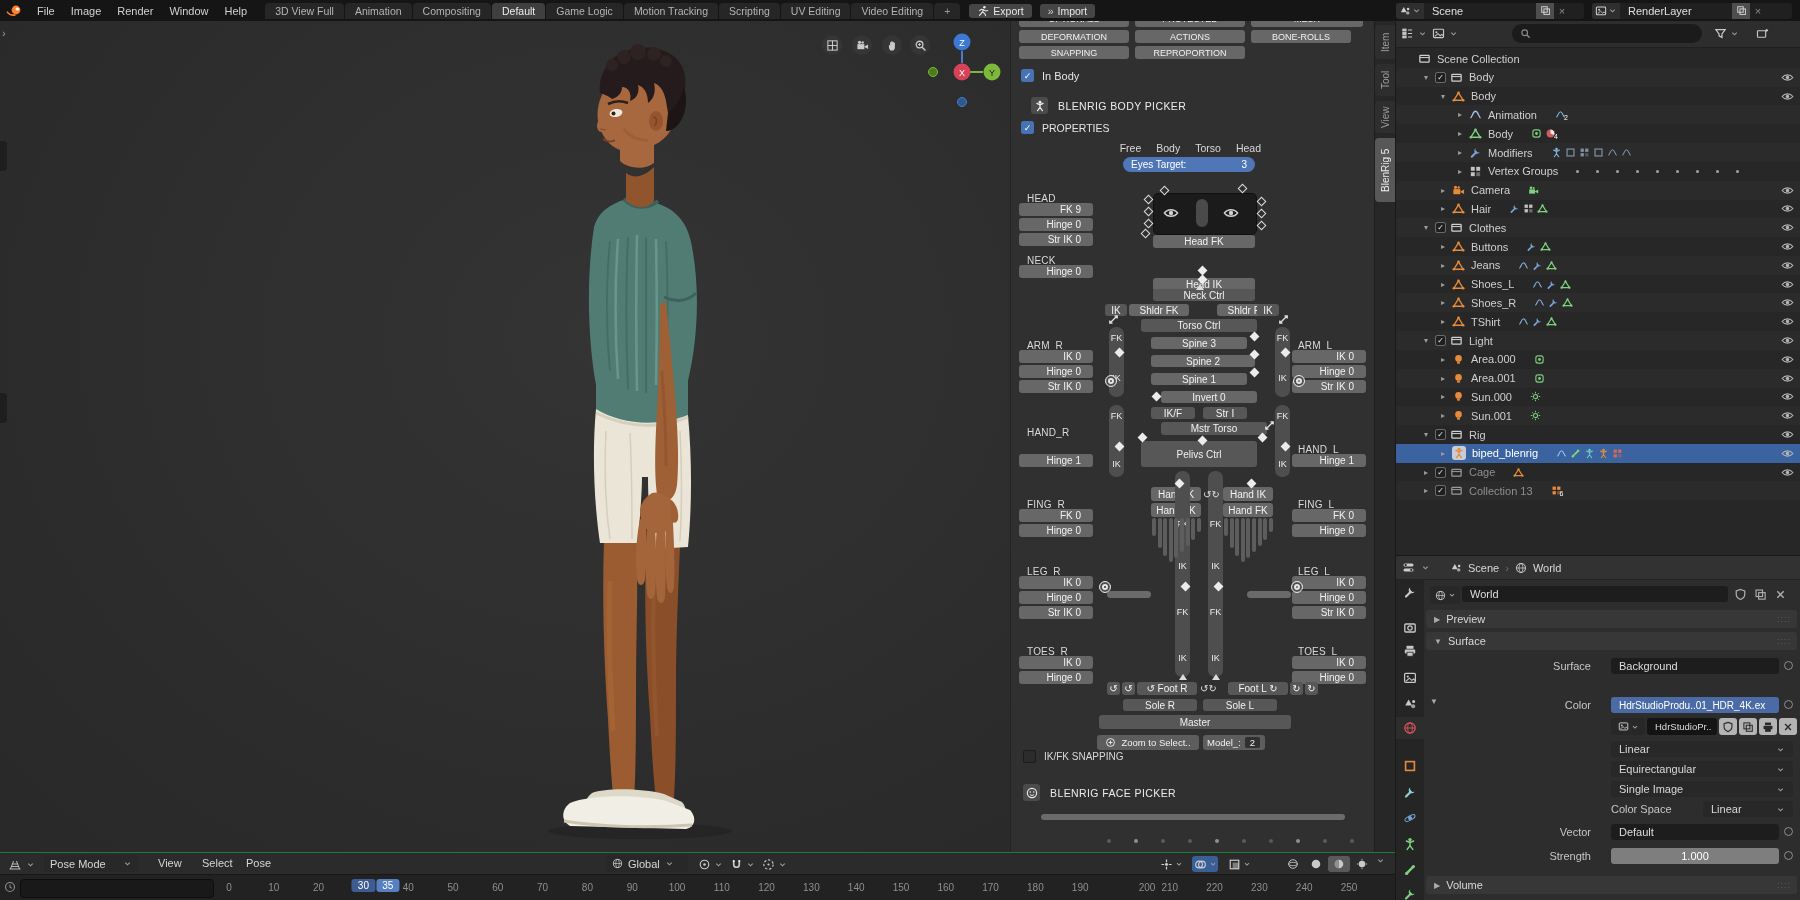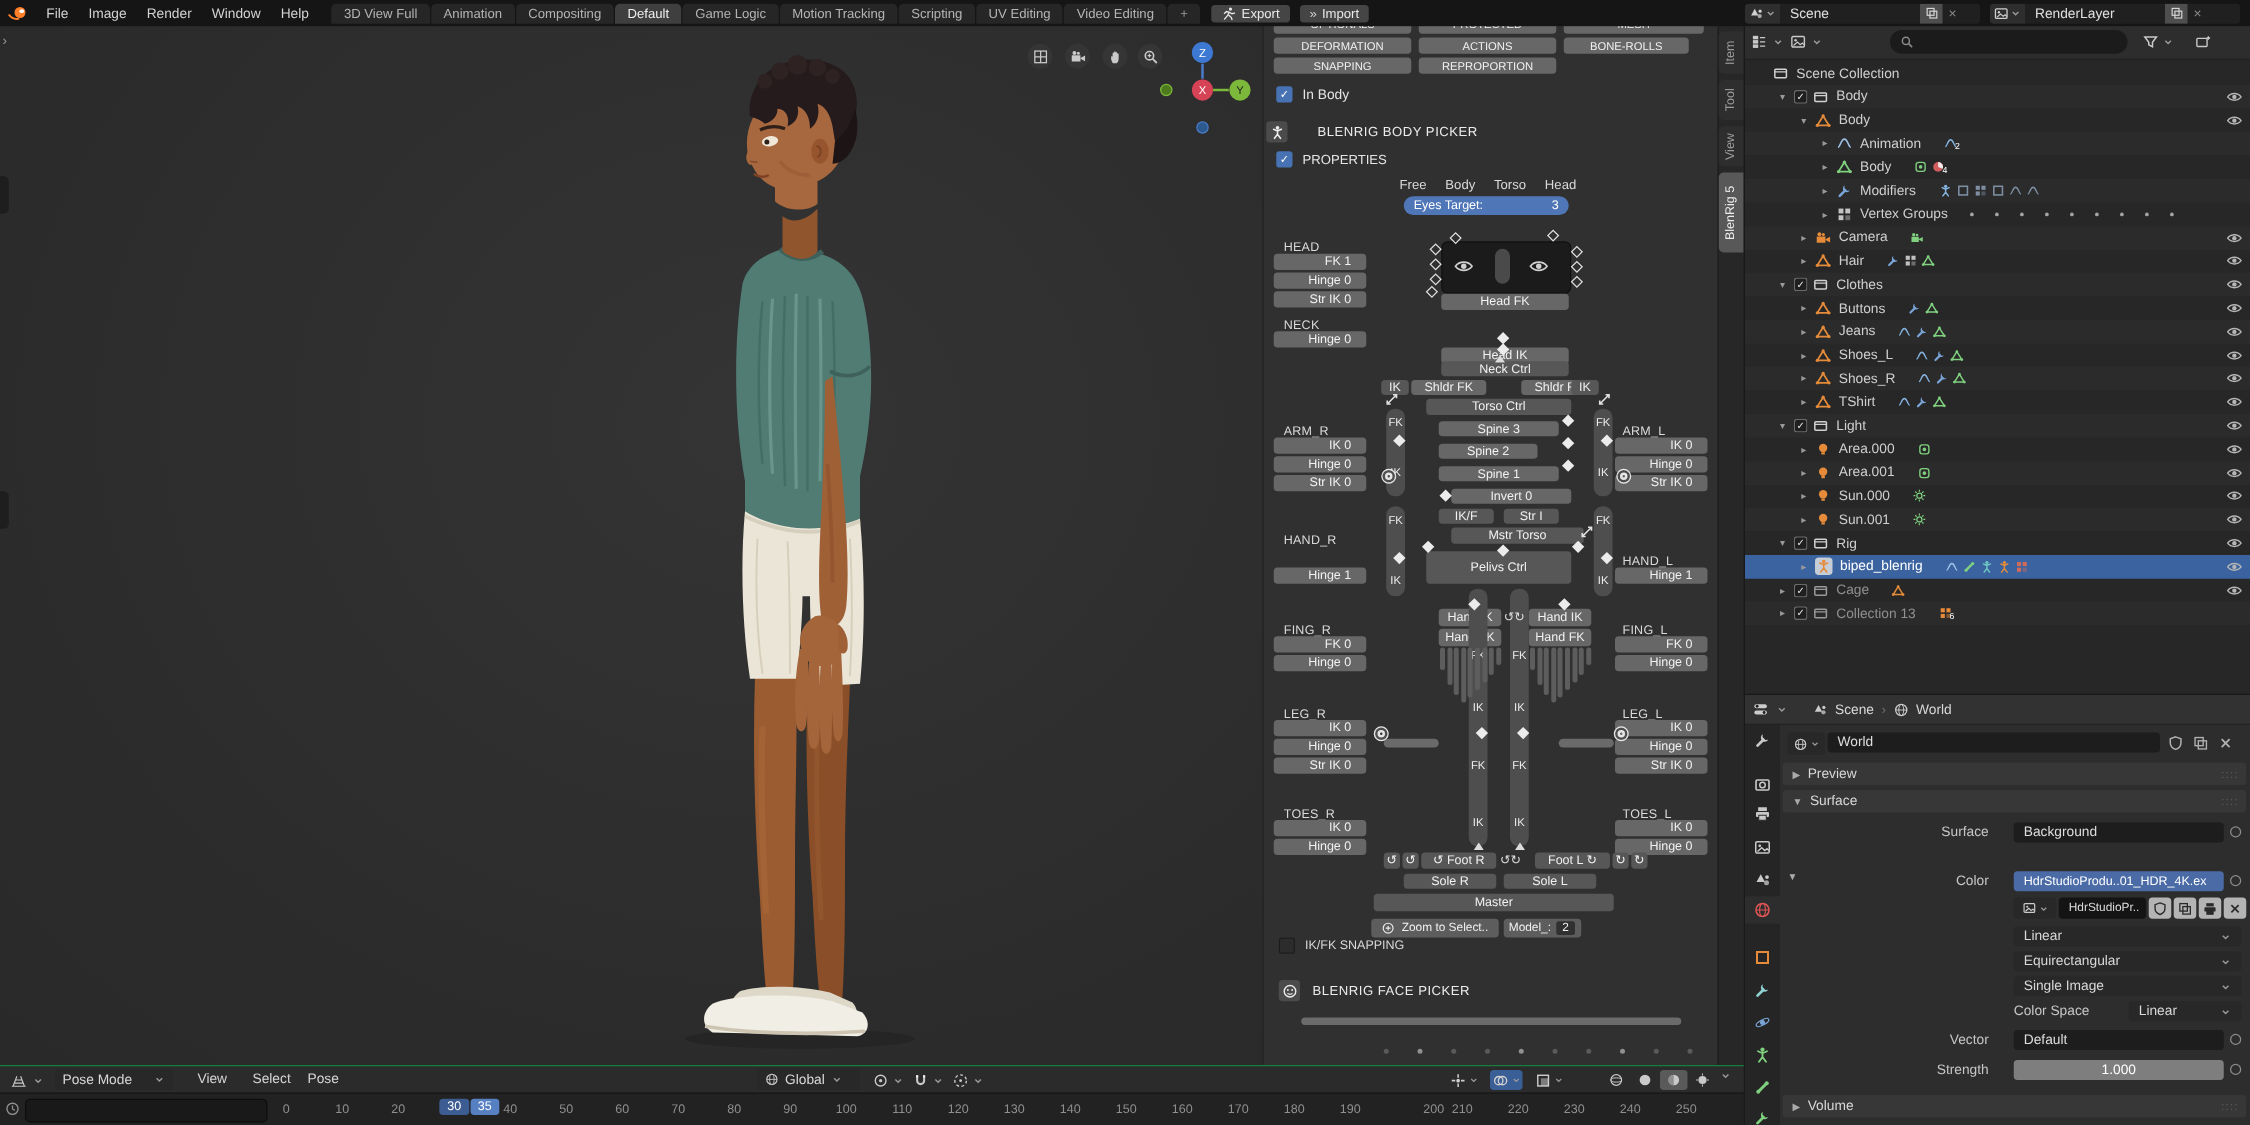--- a/index.html
+++ b/index.html
@@ -287,21 +287,21 @@
           <path d="M4.4 6h3.2M6 4.4v3.2" stroke="#c9c9c9" stroke-width="1.1"></path>
         </svg>
       </div>
     </div>
 
   <div id="picker">
     <div class="flex abs" style="left:10px;top:48px;gap:8px">
       <span class="cb" id="cb-infront">✓</span>
       <span style="color:#e4e4e4">In Body</span>
     </div>
-    <div class="flex abs" style="left:2px;top:76px;gap:24px">
+    <div class="flex abs" style="left:20px;top:76px;gap:10px">
       <span class="ic" style="width:17px;height:17px;background:#4b4b4b;border-radius:3px" id="bodypicker-icon">
           <svg width="12" height="12" viewBox="0 0 14 14">
             <circle cx="7" cy="2.6" r="1.7" fill="#ececec"></circle>
             <path d="M7 4.6v4M7 5.6L3.4 4M7 5.6L10.6 4M7 8.6l-2.8 3.8M7 8.6l2.8 3.8" stroke="#ececec" stroke-width="1.5" fill="none" stroke-linecap="round"></path>
           </svg>
         </span>
       <span style="color:#ececec;letter-spacing:.4px;font-size:10.5px">BLENRIG BODY PICKER</span>
     </div>
     <div class="flex abs" style="left:10px;top:100px;gap:8px">
       <span class="cb">✓</span>
@@ -362,21 +362,21 @@
     <div id="pickdyn">
         <div class="pbtn ctr" style="left: 8px; top: -8px; width: 110px; height: 14px; font-size: 9px; align-items: flex-start; padding-top: 1px;">OPTIONALS</div>
         <div class="pbtn ctr" style="left: 124px; top: -8px; width: 110px; height: 14px; font-size: 9px; align-items: flex-start; padding-top: 1px;">PROTECTED</div>
         <div class="pbtn ctr" style="left: 240px; top: -8px; width: 112px; height: 14px; font-size: 9px; align-items: flex-start; padding-top: 1px;">MESH</div>
         <div class="pbtn ctr" style="left: 8px; top: 9px; width: 110px; height: 13px; font-size: 9px;">DEFORMATION</div>
         <div class="pbtn ctr" style="left: 124px; top: 9px; width: 110px; height: 13px; font-size: 9px;">ACTIONS</div>
         <div class="pbtn ctr" style="left: 240px; top: 9px; width: 100px; height: 13px; font-size: 9px;">BONE-ROLLS</div>
         <div class="pbtn ctr" style="left: 8px; top: 25px; width: 110px; height: 13px; font-size: 9px;">SNAPPING</div>
         <div class="pbtn ctr" style="left: 124px; top: 25px; width: 110px; height: 13px; font-size: 9px;">REPROPORTION</div>
         <div class="plab" style="left: 16px; top: 172px;">HEAD</div>
-        <div class="pbtn" style="left: 8px; top: 182px; width: 74px; height: 13px;">FK 1</div>
+        <div class="pbtn" style="left: 8px; top: 182px; width: 74px; height: 13px;">FK 9</div>
         <div class="pbtn" style="left: 8px; top: 197px; width: 74px; height: 13px;">Hinge 0</div>
         <div class="pbtn" style="left: 8px; top: 212px; width: 74px; height: 13px;">Str IK 0</div>
         <div class="plab" style="left: 16px; top: 234px;">NECK</div>
         <div class="pbtn" style="left: 8px; top: 244px; width: 74px; height: 13px;">Hinge 0</div>
         <div class="plab" style="left: 16px; top: 319px;">ARM_R</div>
         <div class="pbtn" style="left: 8px; top: 329px; width: 74px; height: 13px;">IK 0</div>
         <div class="pbtn" style="left: 8px; top: 344px; width: 74px; height: 13px;">Hinge 0</div>
         <div class="pbtn" style="left: 8px; top: 359px; width: 74px; height: 13px;">Str IK 0</div>
         <div class="plab" style="left: 16px; top: 406px;">HAND_R</div>
         <div class="pbtn" style="left: 8px; top: 433px; width: 74px; height: 13px;">Hinge 1</div>
@@ -422,21 +422,21 @@
         <div class="abs" style="left: 185px; top: 178px; width: 12px; height: 28px; background: rgb(74, 74, 74); border-radius: 6px;"></div>
         <div class="pbtn ctr" style="left: 142px; top: 214px; width: 102px; height: 13px;">Head FK</div>
         <div class="pbtn ctr" style="left: 142px; top: 229px; width: 102px; height: 13px; margin-top: 28px;">Head IK</div>
         <div class="pbtn ctr dk" style="left: 142px; top: 268px; width: 102px; height: 12px;">Neck Ctrl</div>
         <div class="pbtn ctr dk" style="left: 94px; top: 283px; width: 22px; height: 12px;">IK</div>
         <div class="pbtn ctr" style="left: 118px; top: 283px; width: 60px; height: 12px;">Shldr FK</div>
         <div class="pbtn ctr" style="left: 206px; top: 283px; width: 60px; height: 12px;">Shldr FK</div>
         <div class="pbtn ctr dk" style="left: 246px; top: 283px; width: 22px; height: 12px;">IK</div>
         <div class="pbtn ctr dk" style="left: 130px; top: 298px; width: 116px; height: 13px;">Torso Ctrl</div>
         <div class="pbtn ctr" style="left: 140px; top: 316px; width: 96px; height: 12px;">Spine 3</div>
-        <div class="pbtn ctr" style="left: 140px; top: 334px; width: 79px; height: 12px;">Spine 2</div>
+        <div class="pbtn ctr" style="left: 140px; top: 334px; width: 104px; height: 12px;">Spine 2</div>
         <div class="pbtn ctr" style="left: 140px; top: 352px; width: 96px; height: 12px;">Spine 1</div>
         <div class="pbtn ctr" style="left: 150px; top: 370px; width: 96px; height: 12px;">Invert 0</div>
         <div class="pbtn ctr dk" style="left: 140px; top: 386px; width: 44px; height: 12px;">IK/F</div>
         <div class="pbtn ctr dk" style="left: 192px; top: 386px; width: 44px; height: 12px;">Str I</div>
         <div class="pbtn ctr dk" style="left: 150px; top: 401px; width: 106px; height: 13px;">Mstr Torso</div>
         <div class="pbtn ctr dk" style="left: 130px; top: 420px; width: 116px; height: 26px;">Pelivs Ctrl</div>
         <div class="pbtn ctr" style="left: 140px; top: 466px; width: 50px; height: 14px;">Hand IK</div>
         <div class="pbtn ctr" style="left: 140px; top: 482px; width: 50px; height: 14px;">Hand FK</div>
         <div class="pbtn ctr" style="left: 212px; top: 466px; width: 50px; height: 14px;">Hand IK</div>
         <div class="pbtn ctr" style="left: 212px; top: 482px; width: 50px; height: 14px;">Hand FK</div>

